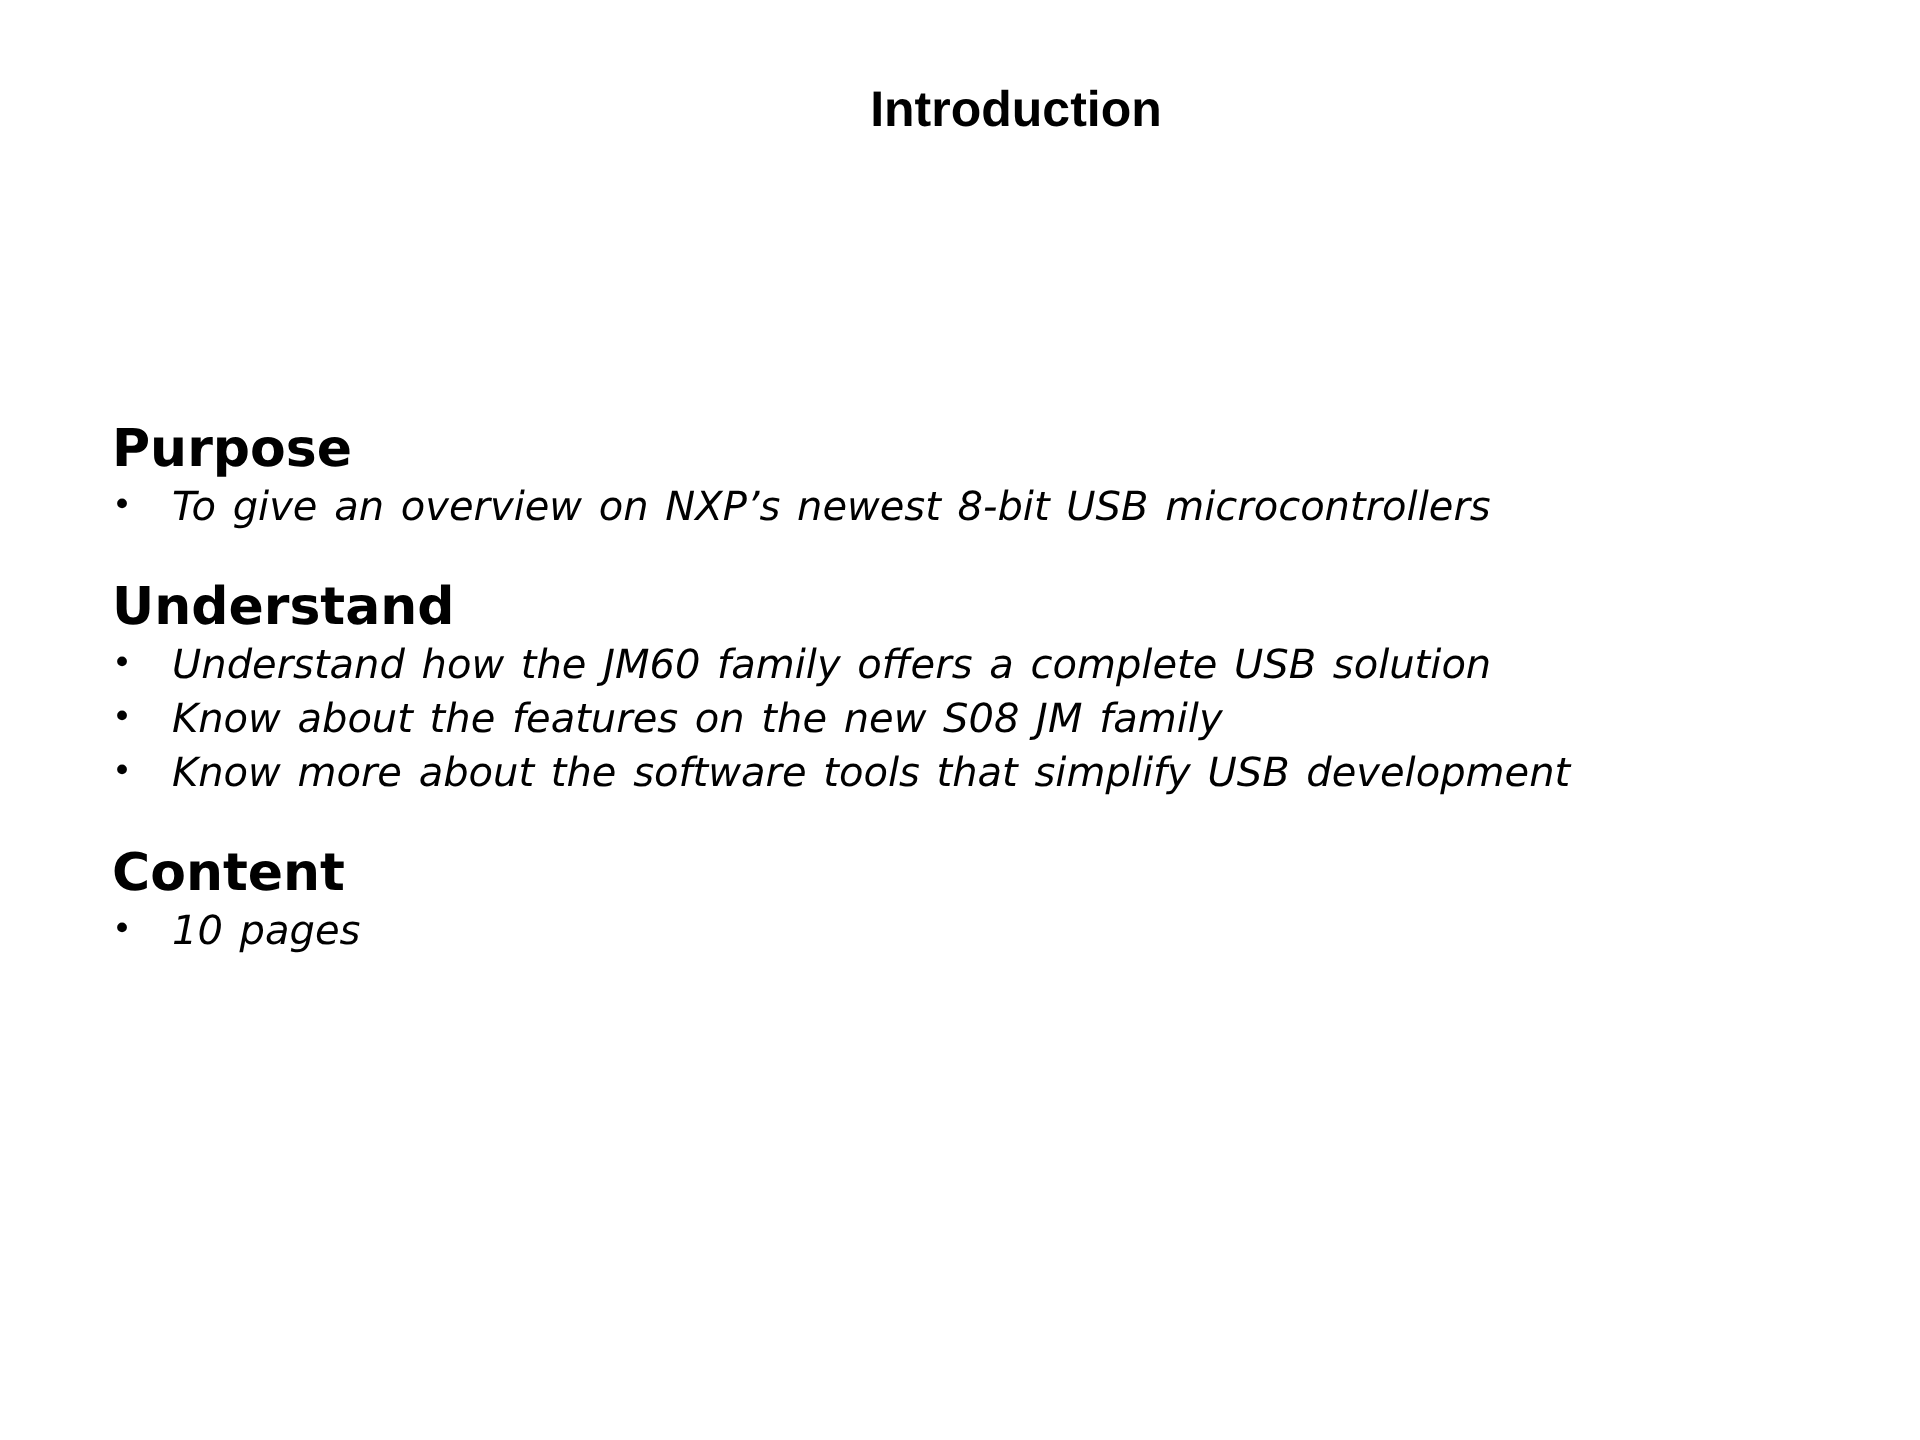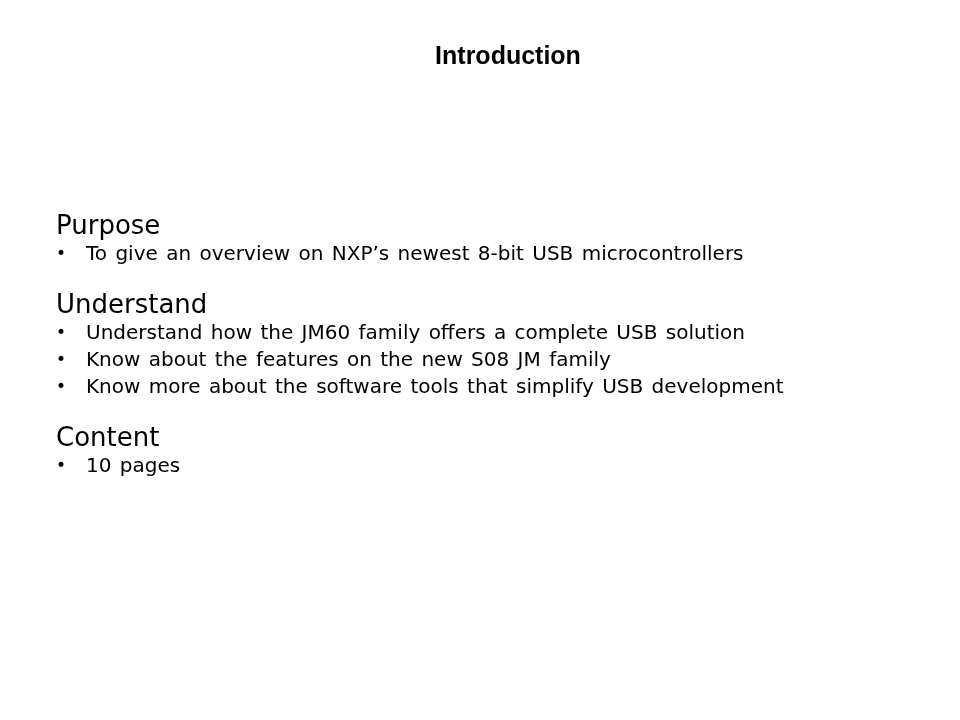--- a/index.html
+++ b/index.html
@@ -33,21 +33,21 @@
     position: absolute;
     left: 56px;
     top: 210px;
     right: 30px;
   }
   .section { margin: 0; }
   .section + .section { margin-top: 22px; }
   .section-heading {
     margin: 0;
     font-family: "DejaVu Sans", sans-serif;
-    font-weight: normal;
+    font-weight: bold;
     font-size: 26px;
     line-height: 30px;
     color: #000000;
   }
   .bullet-list {
     margin: 0;
     padding: 0;
     list-style: none;
   }
   .bullet-item {
@@ -58,21 +58,21 @@
     line-height: 27px;
     word-spacing: 2px;
     color: #000000;
   }
   .bullet-dot {
     flex: 0 0 30px;
     width: 30px;
     font-size: 17px;
     line-height: 27px;
   }
-  .bullet-text { flex: 1; }
+  .bullet-text { flex: 1; font-style: italic; }
 </style>
 </head>
 <body>
 
 <div class="slide">
 
   <h1 class="slide-title">Introduction</h1>
 
   <div class="slide-body">
 

